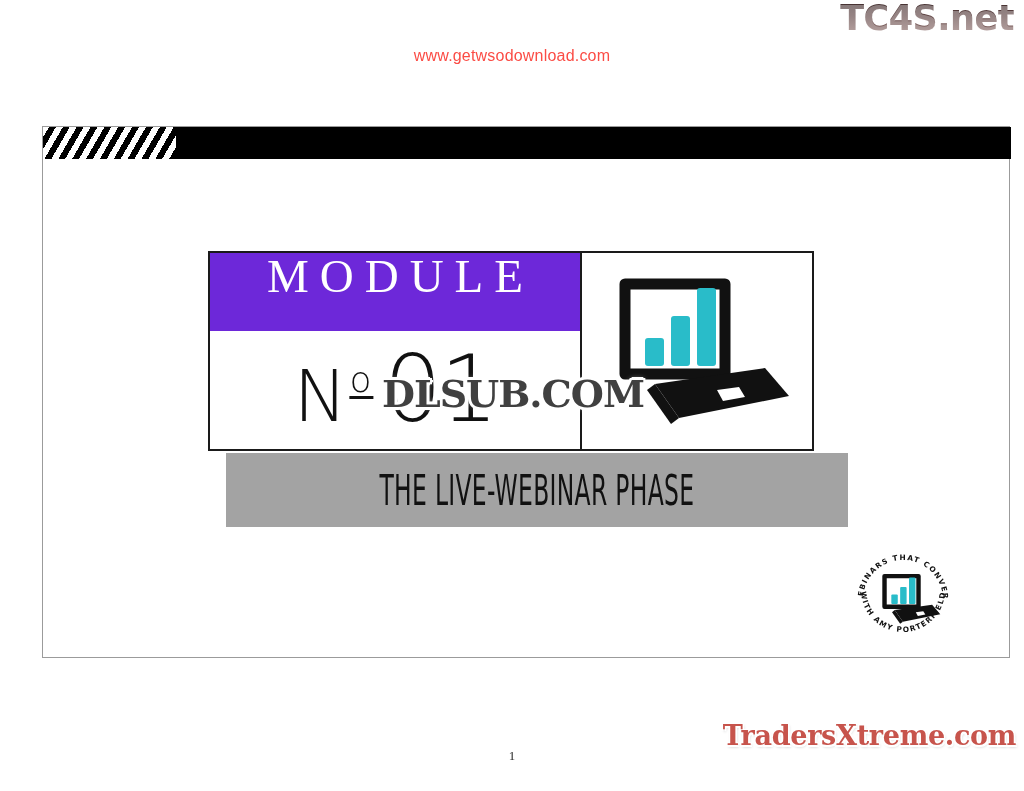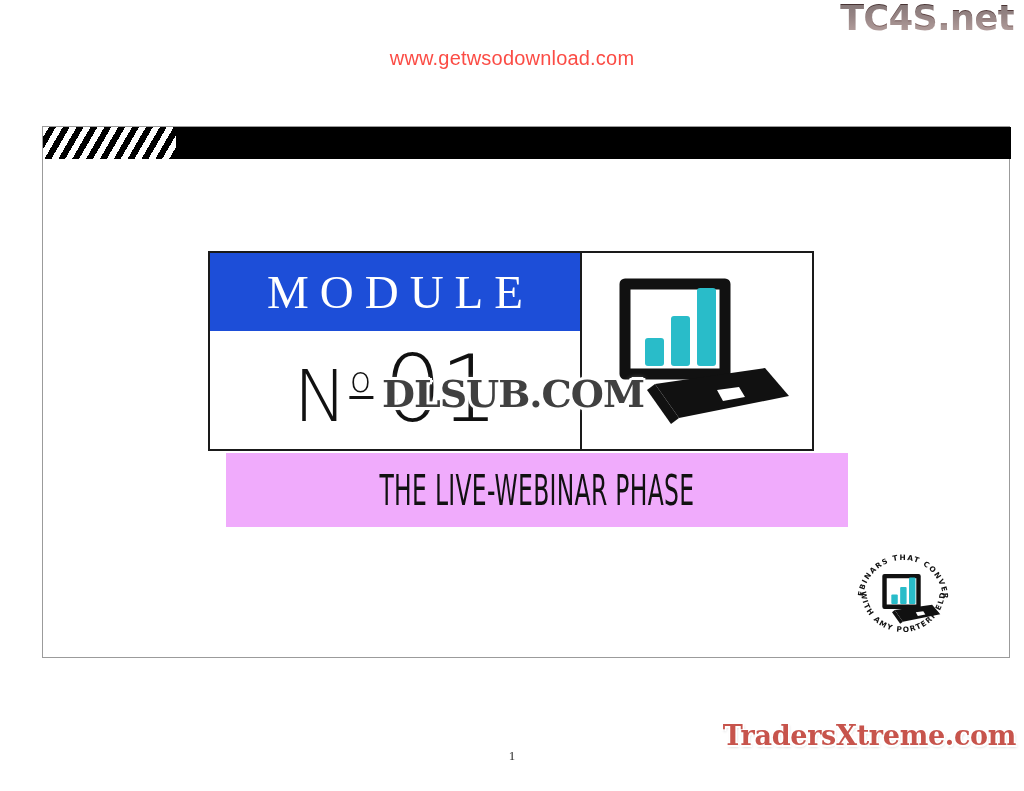--- a/index.html
+++ b/index.html
@@ -33,21 +33,21 @@
     white-space: nowrap;
   }
 
   #getwso-url {
     position: absolute;
     top: 47px;
     left: 0;
     width: 1024px;
     text-align: center;
     font-family: "Liberation Sans", sans-serif;
-    font-size: 20px;
+    font-size: 16px;
     color: #fb4c45;
     letter-spacing: 0.2px;
   }
 
   
   #slide {
     position: absolute;
     left: 42px;
     top: 126px;
     width: 968px;
@@ -98,23 +98,23 @@
     height: 196px;
     border-right: 2px solid #1a1a1a;
     box-sizing: border-box;
   }
   #module-header {
     position: absolute;
     left: 0;
     top: 0;
     width: 370px;
     height: 78px;
-    background: #1d4ed8;
+    background: #6d28d9;
     display: flex;
-    align-items: center;
+    align-items: flex-start;
     justify-content: center;
   }
   #module-header-label {
     color: #ffffff;
     font-family: "Liberation Serif", serif;
     font-size: 47px;
     letter-spacing: 11px;
     text-indent: 11px;
     line-height: 1;
   }
@@ -162,21 +162,21 @@
     justify-content: center;
   }
 
   
   #phase-banner {
     position: absolute;
     left: 183px;
     top: 326px;
     width: 622px;
     height: 74px;
-    background: #f0abfc;
+    background: #a3a3a3;
     display: flex;
     align-items: center;
     justify-content: center;
     z-index: 5;
   }
   #phase-banner-label {
     color: #111111;
     font-family: "DejaVu Sans Condensed", "Liberation Sans Narrow", "Liberation Sans", sans-serif;
     font-size: 42px;
     font-weight: 400;

